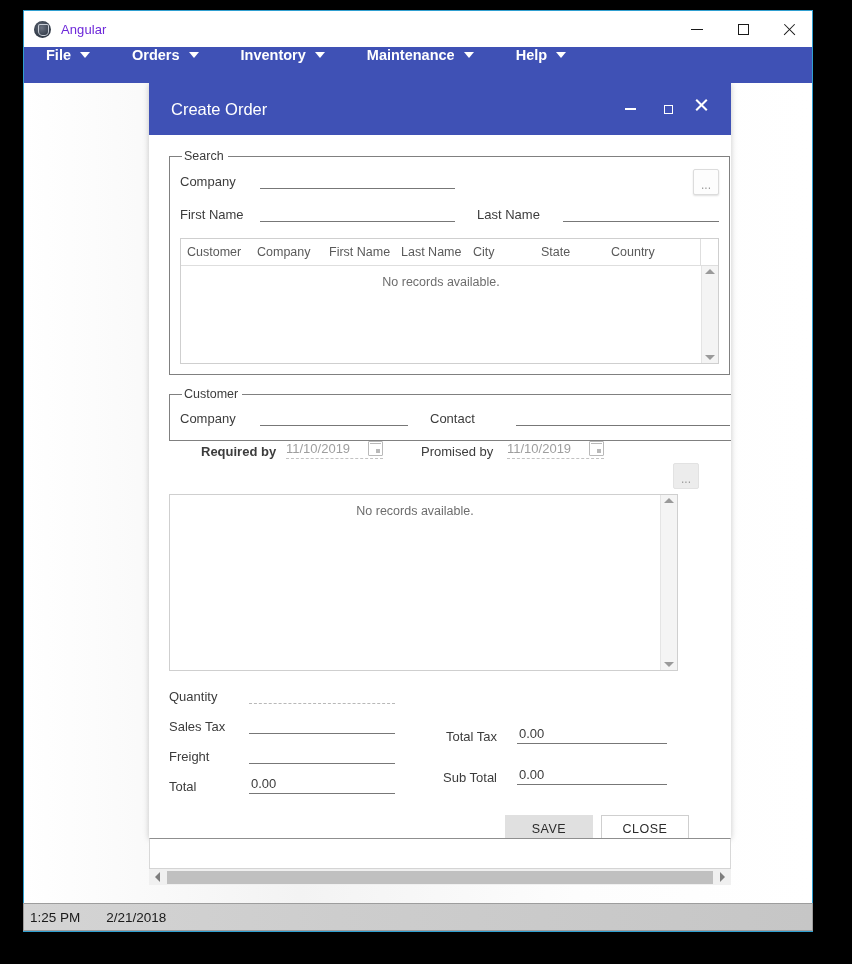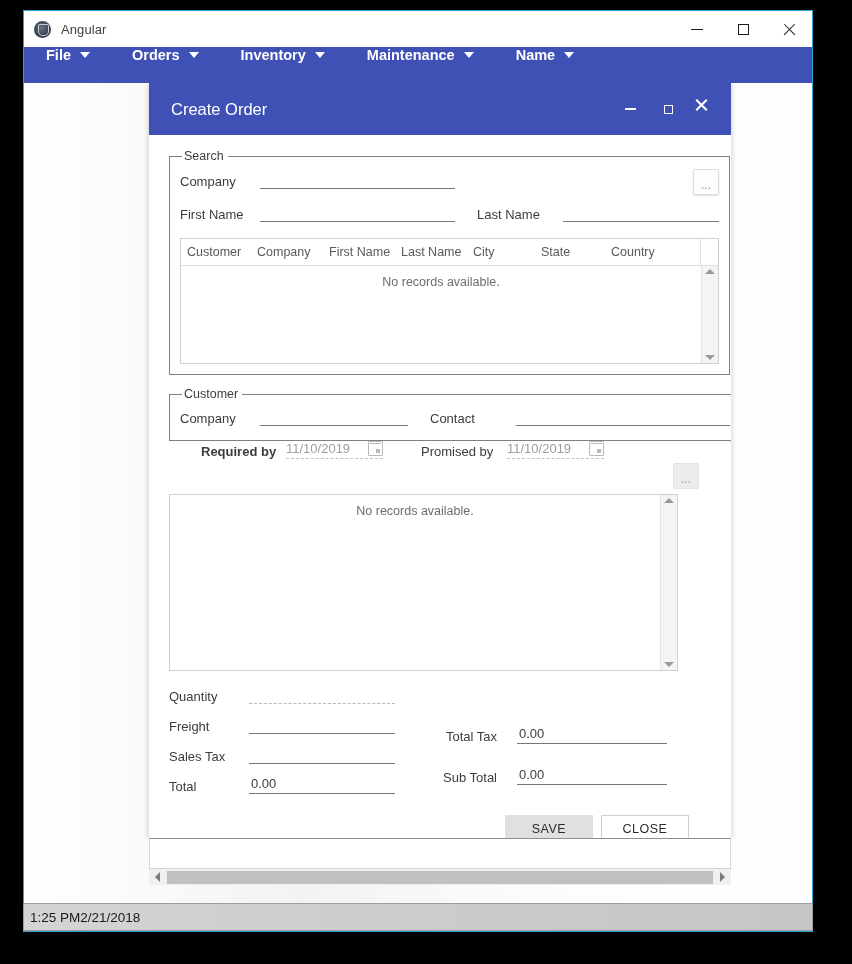--- a/index.html
+++ b/index.html
@@ -41,21 +41,21 @@
     content: "";
     position: absolute;
     left: 4px; top: 3.5px;
     width: 9px; height: 10px;
     border: 1.4px solid #c9ced6;
     border-radius: 2px 2px 40% 40%;
   }
   .titlebar-title {
     margin-left: 10px;
     font-size: 13px;
-    color: #404040;
+    color: #6d28d9;
     letter-spacing: .1px;
   }
   .titlebar-controls {
     position: absolute;
     right: 0; top: 0;
     height: 36px;
     display: flex;
     align-items: center;
   }
   .tb-btn {
@@ -384,20 +384,21 @@
     position: absolute;
     left: 23px; top: 903px;
     width: 790px; height: 28px;
     background: linear-gradient(to right, #d4d4d4 0%, #cdcdcd 40%, #c6c6c6 100%);
     border: 1px solid #9d9d9d;
     display: flex;
     align-items: center;
     padding-left: 6px;
     font-size: 13.5px;
     color: #1a1a1a;
+    gap: 26px;
   }
 </style>
 </head>
 <body>
 
 <div class="os-window">
 
   <div class="titlebar">
     <div class="titlebar-logo"></div>
     <div class="titlebar-title">Angular</div>
@@ -425,21 +426,21 @@
     </div>
     <div class="menu-item">
       <span>Inventory</span>
       <span class="menu-caret"></span>
     </div>
     <div class="menu-item">
       <span>Maintenance</span>
       <span class="menu-caret"></span>
     </div>
     <div class="menu-item">
-      <span>Name</span>
+      <span>Help</span>
       <span class="menu-caret"></span>
     </div>
   </div>
 
   <div class="app-body">
 
     <div class="modal">
 
       <div class="modal-header">
         <div class="modal-title">Create Order</div>
@@ -539,25 +540,25 @@
         </div>
 
         <div style="display:flex; margin-top:14px;">
 
           <div style="width:258px;">
             <div class="row">
               <div class="fld-label" style="width:74px;">Quantity</div>
               <input class="underline-input dashed" style="width: 146px; margin-left: 6px;" value="">
             </div>
             <div class="row" style="margin-top:11px;">
+              <div class="fld-label" style="width:74px;">Sales Tax</div>
+              <input class="underline-input" style="width: 146px; margin-left: 6px;" value="">
+            </div>
+            <div class="row" style="margin-top:11px;">
               <div class="fld-label" style="width:74px;">Freight</div>
-              <input class="underline-input" style="width: 146px; margin-left: 6px;" value="">
-            </div>
-            <div class="row" style="margin-top:11px;">
-              <div class="fld-label" style="width:74px;">Sales Tax</div>
               <input class="underline-input" style="width: 146px; margin-left: 6px;" value="">
             </div>
             <div class="row" style="margin-top:11px;">
               <div class="fld-label" style="width:74px;">Total</div>
               <input class="underline-input" style="width: 146px; margin-left: 6px;" value="0.00">
             </div>
           </div>
 
           <div style="width:260px; padding-top:16px;">
             <div class="row">

